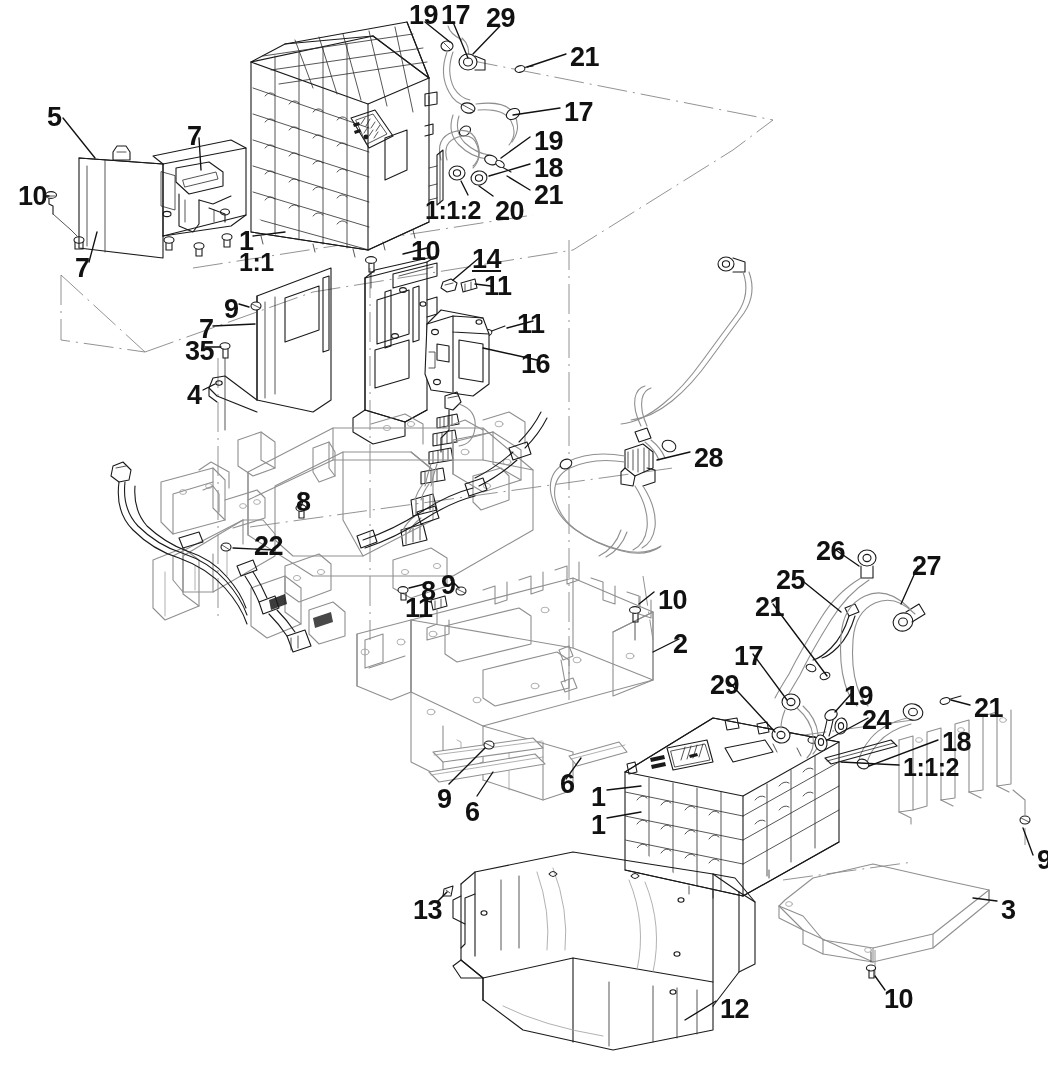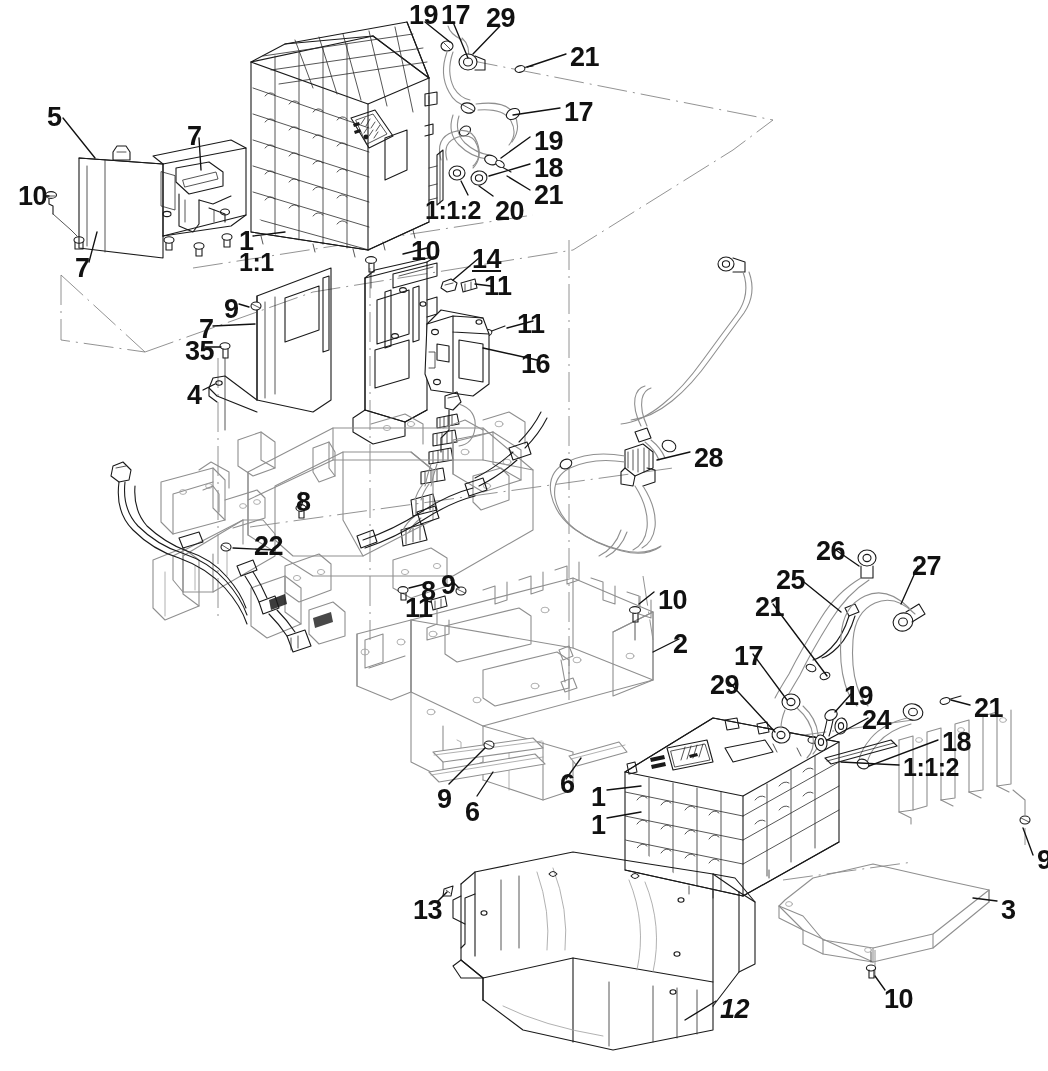--- a/index.html
+++ b/index.html
@@ -1001,16 +1001,16 @@
       <div class="callout" style="left: 849px; top: 707px;">24</div>
       <div class="callout" style="left: 961px; top: 695px;">21</div>
       <div class="callout" style="left: 929px; top: 729px;">18</div>
       <div class="callout small" style="left: 890px; top: 755px;">1:1:2</div>
       <div class="callout" style="left: 578px; top: 784px;">1</div>
       <div class="callout" style="left: 578px; top: 812px;">1</div>
       <div class="callout" style="left: 1024px; top: 847px;">9</div>
       <div class="callout" style="left: 988px; top: 897px;">3</div>
       <div class="callout" style="left: 400px; top: 897px;">13</div>
       <div class="callout" style="left: 871px; top: 986px;">10</div>
-      <div class="callout" style="left: 707px; top: 996px; font-style: italic;">12</div>
+      <div class="callout" style="left: 707px; top: 996px;">12</div>
     </div>
 
 </div>
 
 </body></html>

